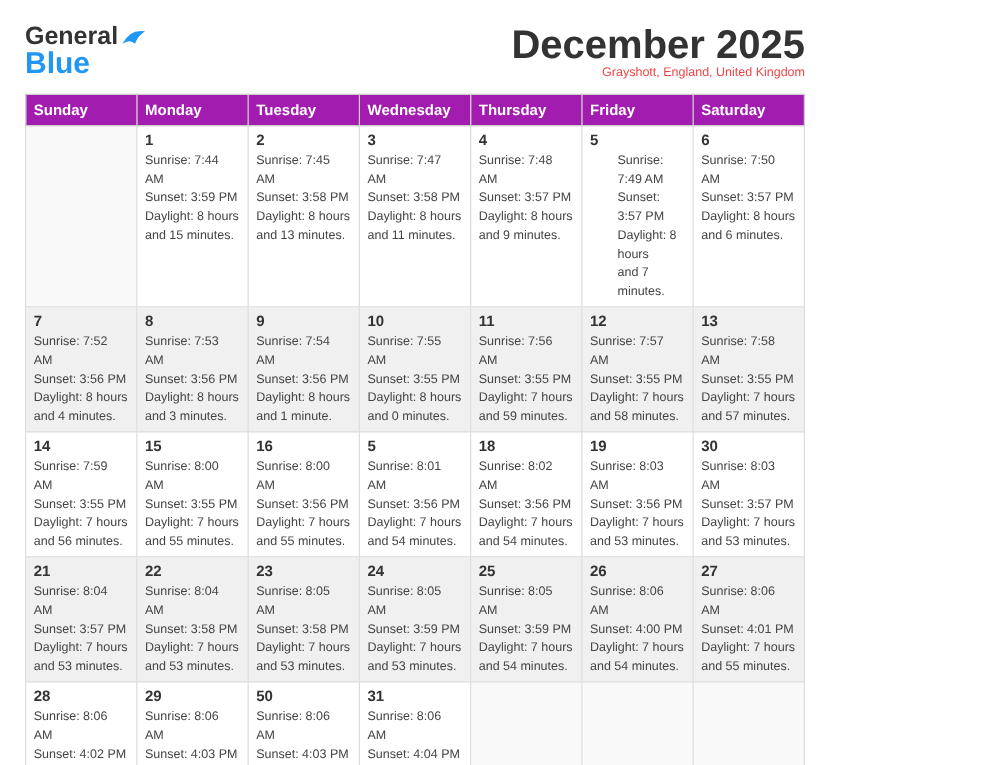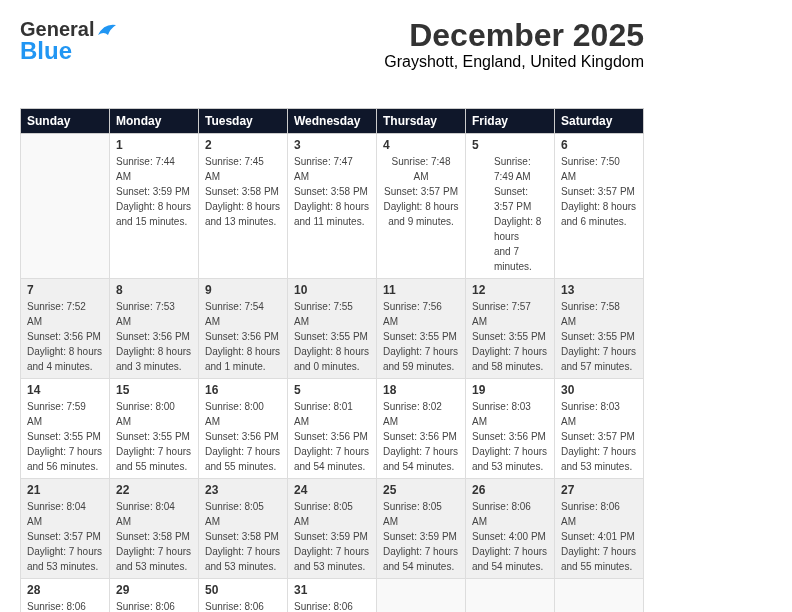--- a/index.html
+++ b/index.html
@@ -9,21 +9,20 @@
       background: #fff;
       font-family: Arial, sans-serif;
       overflow: hidden;
     }
     .page {
       width: 664px;
       height: 612px;
       padding: 18px 20px 14px 20px;
       display: flex;
       flex-direction: column;
-      gap: 27px;
     }
     .header {
       display: flex;
       justify-content: space-between;
       align-items: flex-start;
       margin-bottom: 10px;
     }
     .logo {
       display: flex;
       flex-direction: column;
@@ -37,31 +36,31 @@
     .title-block {
       text-align: right;
     }
     .month-title {
       font-size: 32px;
       font-weight: bold;
       color: #333;
       line-height: 1.1;
     }
     .location {
-      font-size: 16px;
-      color: #000000;
+      font-size: 10px;
+      color: #ef4444;
       font-weight: normal;
     }
     .calendar {
       width: 100%;
       border-collapse: collapse;
       flex: 1;
     }
     .calendar th {
-      background-color: #0f172a;
+      background-color: #a21caf;
       color: #fff;
       text-align: left;
       padding: 5px 6px;
       font-size: 12px;
       font-weight: bold;
       border: 1px solid #ccc;
       margin-left: 28px;
     }
     .calendar td {
       vertical-align: top;
@@ -144,21 +143,21 @@
           </td>
           <td>
             <span class="day-num">3</span>
             <div class="day-info" style="white-space: pre-line;">Sunrise: 7:47 AM
 Sunset: 3:58 PM
 Daylight: 8 hours
 and 11 minutes.</div>
           </td>
           <td>
             <span class="day-num">4</span>
-            <div class="day-info" style="white-space: pre-line; text-align: center;">Sunrise: 7:48 AM
+            <div class="day-info" style="white-space: pre-line;">Sunrise: 7:48 AM
 Sunset: 3:57 PM
 Daylight: 8 hours
 and 9 minutes.</div>
           </td>
           <td>
             <span class="day-num">5</span>
             <div class="day-info" style="white-space: pre-line; margin-left: 22px;">Sunrise: 7:49 AM
 Sunset: 3:57 PM
 Daylight: 8 hours
 and 7 minutes.</div>

